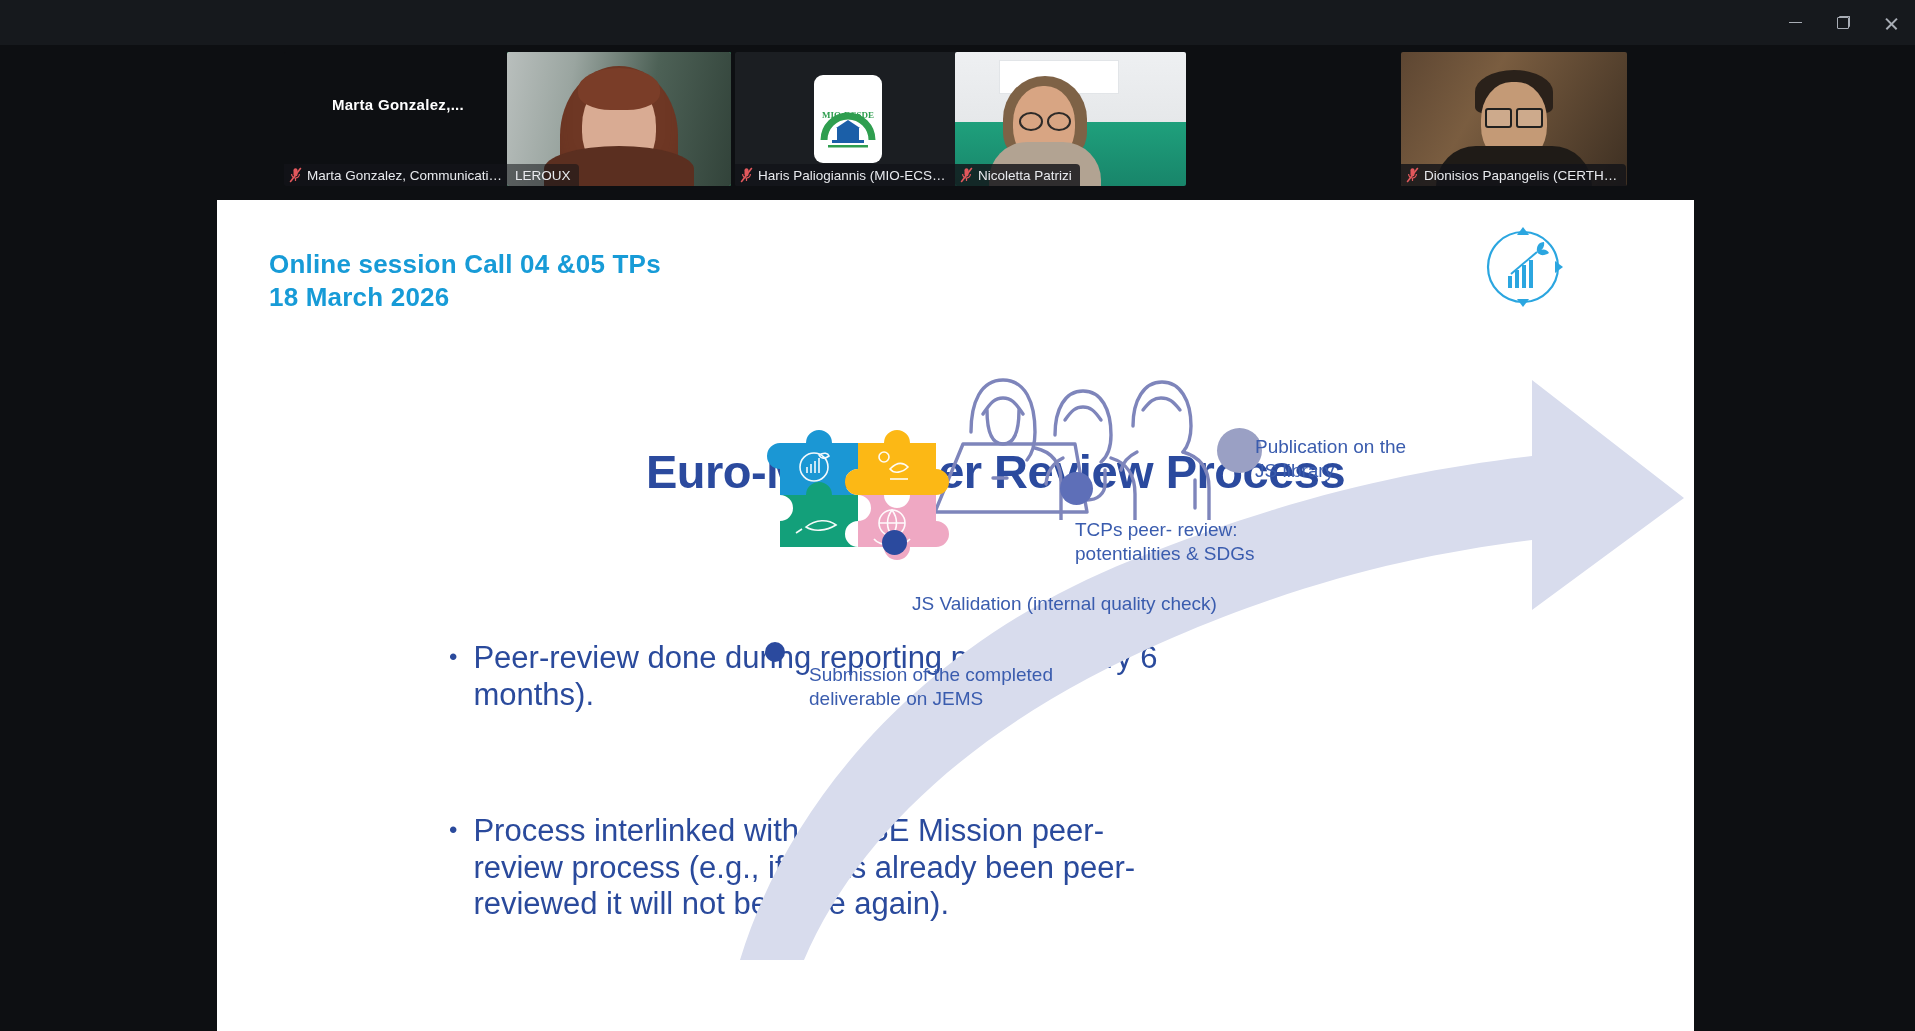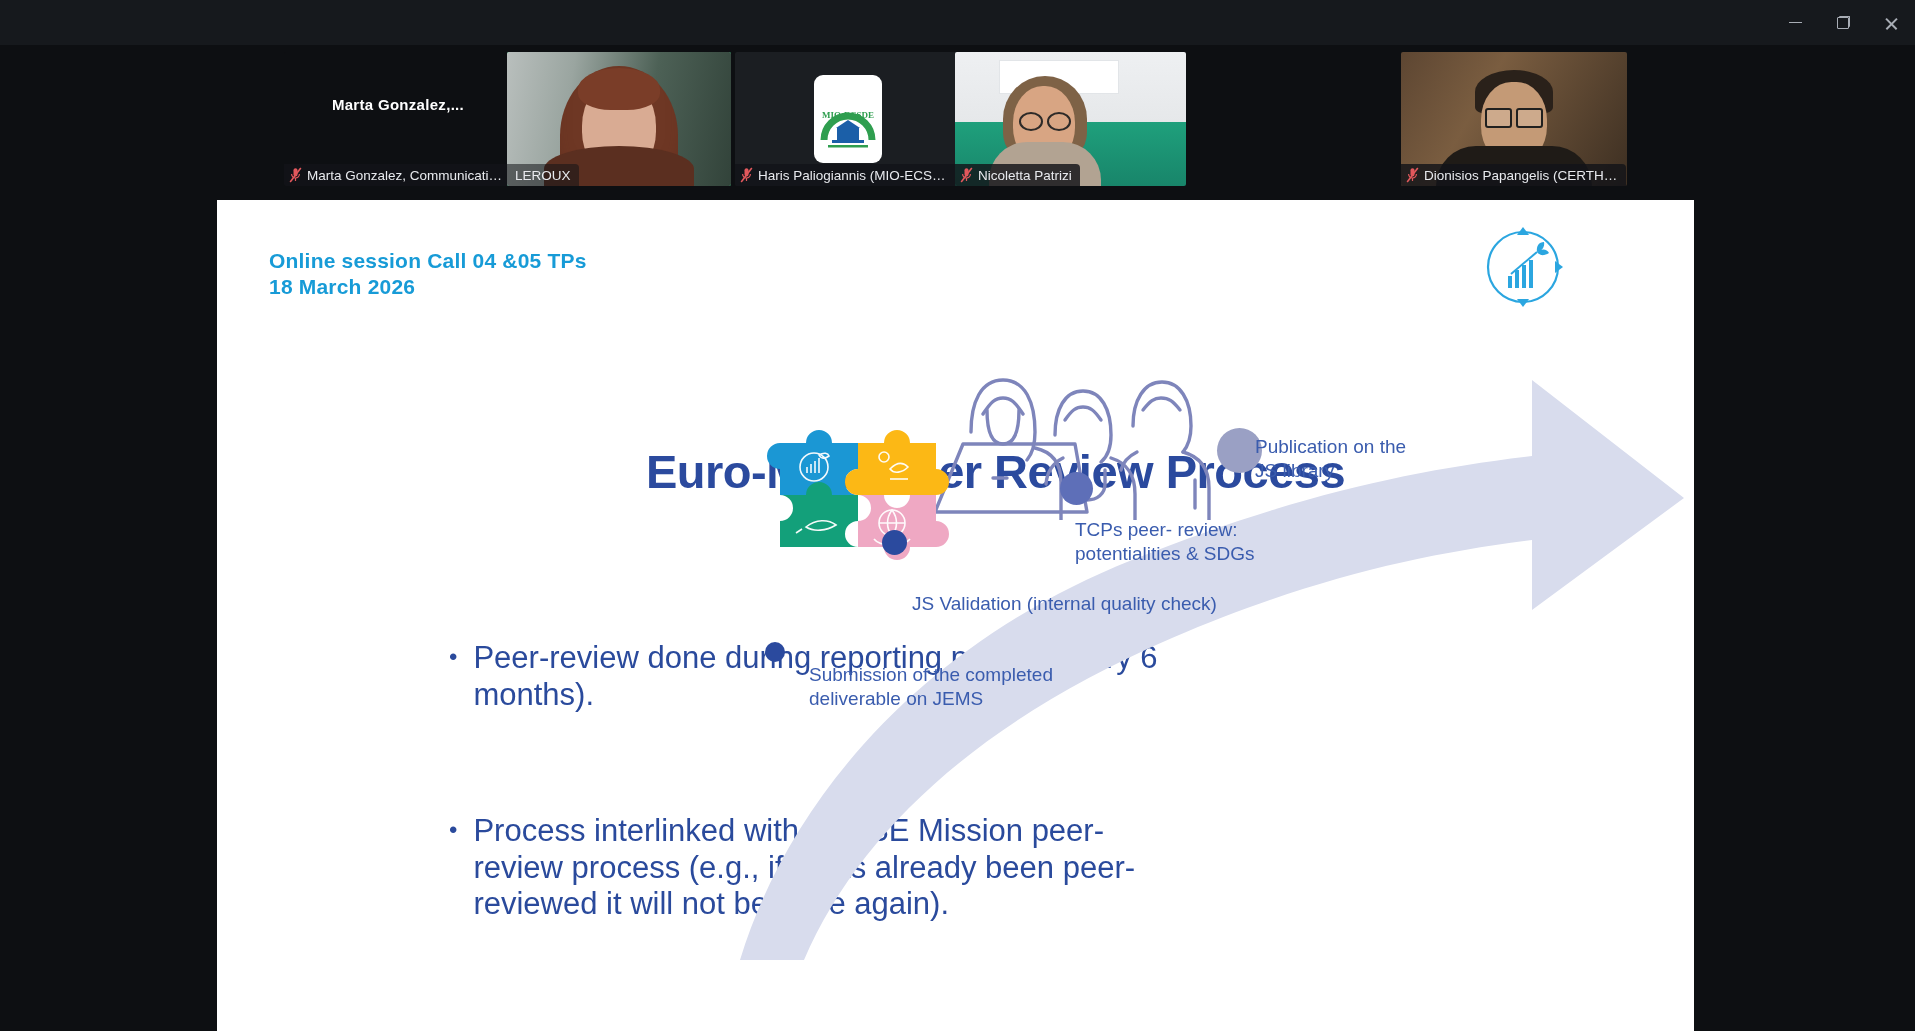--- a/index.html
+++ b/index.html
@@ -152,21 +152,21 @@
   .v-dion .body { position:absolute; left:50%; bottom:0; transform:translateX(-50%);
     width:156px; height:40px; border-radius:44px 44px 0 0; background:#1f1b17; }
 
   
   .slide {
     position: absolute; left: 217px; top: 200px; width: 1477px; height: 831px;
     background: #ffffff; overflow: hidden;
   }
   .kicker {
     position: absolute; left: 52px; top: 48px;
-    color: #179bd7; font-weight: bold; font-size: 21px; line-height: 1.25;
+    color: #179bd7; font-weight: bold; font-size: 26px; line-height: 1.25;
     letter-spacing: .2px;
   }
   .slide-title {
     position: absolute; left: 0; top: 292px; width: 100%;
     transform: translateY(-48px);
     text-align: center;
     color: #2b4a9e; font-weight: bold; font-size: 47px; letter-spacing: -.5px;
     font-family: "Liberation Sans", sans-serif;
     padding-left: 80px;
   }

